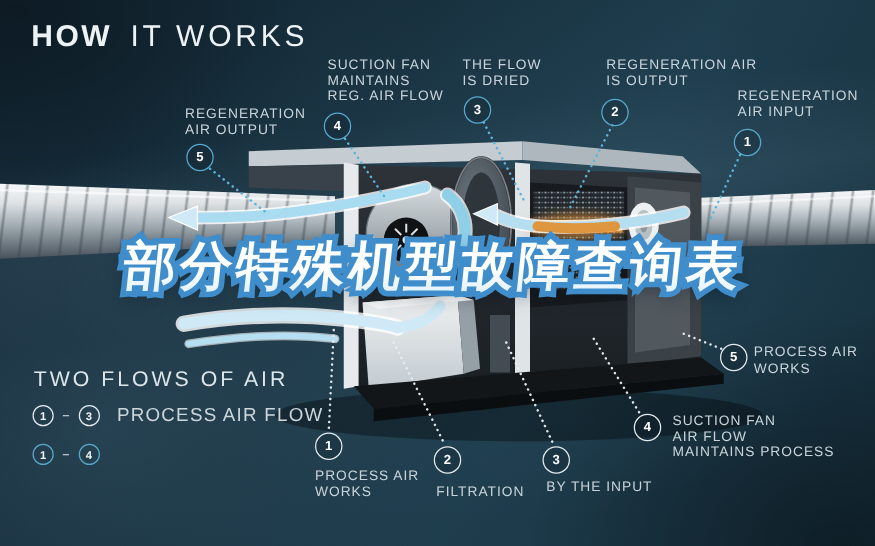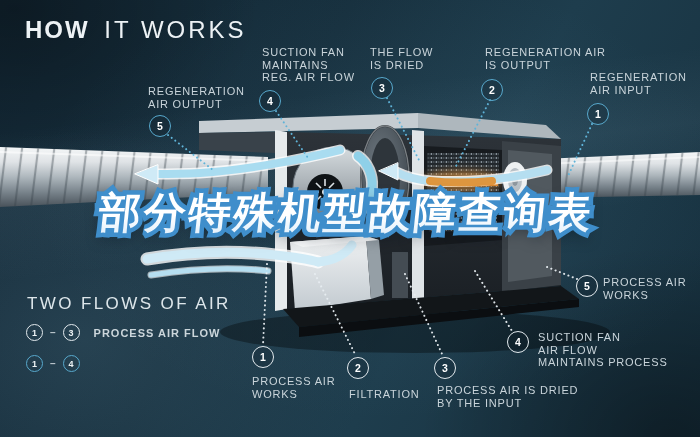--- a/index.html
+++ b/index.html
@@ -55,21 +55,21 @@
   
   .legend-heading{position:absolute;left:27px;top:294px;z-index:3;color:#dde6ea;
     font-size:17px;letter-spacing:2.4px;font-weight:400;}
   .legend-row{position:absolute;z-index:3;display:flex;align-items:center;gap:6px;}
   .lr1{left:26px;top:324px;} .lr2{left:26px;top:355px;}
   .legend-circle{width:17px;height:17px;border-radius:50%;box-sizing:border-box;
     border:1.6px solid #e3eaee;display:flex;align-items:center;justify-content:center;
     color:#eef3f5;font-size:9px;font-weight:bold;}
   .legend-circle.teal{border-color:#58a9cd;}
   .legend-dash{color:#bcc7cd;font-size:10px;font-weight:bold;margin:0 1px;}
-  .legend-label{color:#ccd6db;font-size:11px;font-weight:bold;letter-spacing:1px;margin-left:8px;}
+  .legend-label{color:#ccd6db;font-size:15px;font-weight:normal;letter-spacing:1px;margin-left:8px;}
 </style>
 </head>
 <body>
 
 <div class="stage">
   <div class="streak"></div>
 
   <svg class="scene" width="700" height="437" viewBox="0 0 700 437">
     <defs>
       <linearGradient id="ductGrad" x1="0" y1="0" x2="0" y2="1">
@@ -268,21 +268,20 @@
     <div>WORKS</div>
   </div>
 
   <div class="badge white b2-badge">2</div>
   <div class="co-text b2-text">
     <div>FILTRATION</div>
   </div>
 
   <div class="badge white b3-badge">3</div>
   <div class="co-text b3-text">
-    <div>PROCESS AIR IS DRIED</div>
     <div>BY THE INPUT</div>
   </div>
 
   <div class="badge white b4-badge">4</div>
   <div class="co-text b4-text">
     <div>SUCTION FAN</div>
     <div>AIR FLOW</div>
     <div>MAINTAINS PROCESS</div>
   </div>
 

